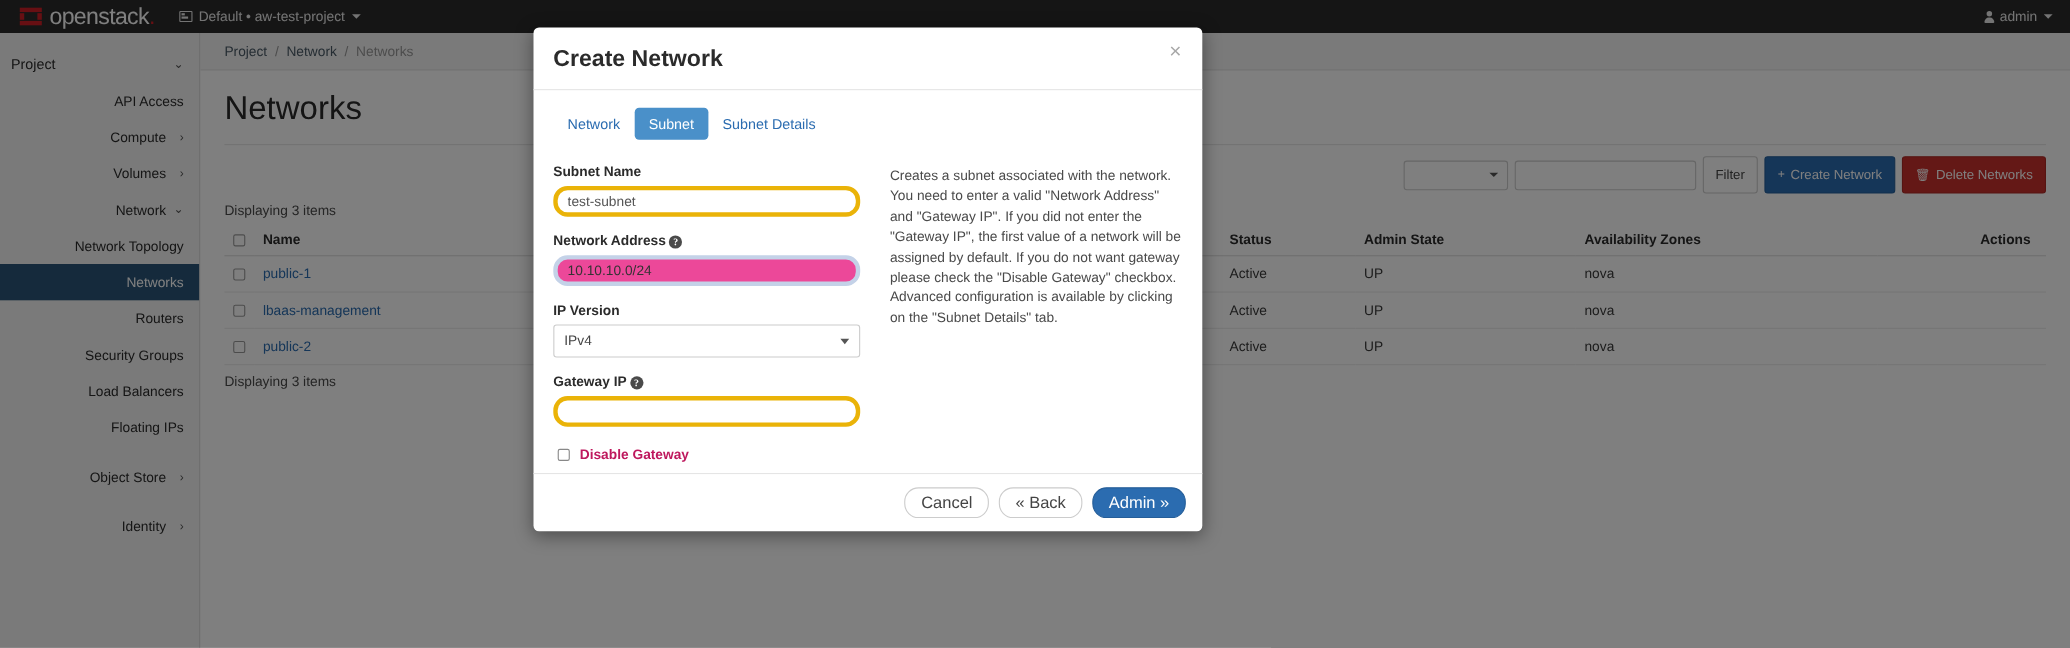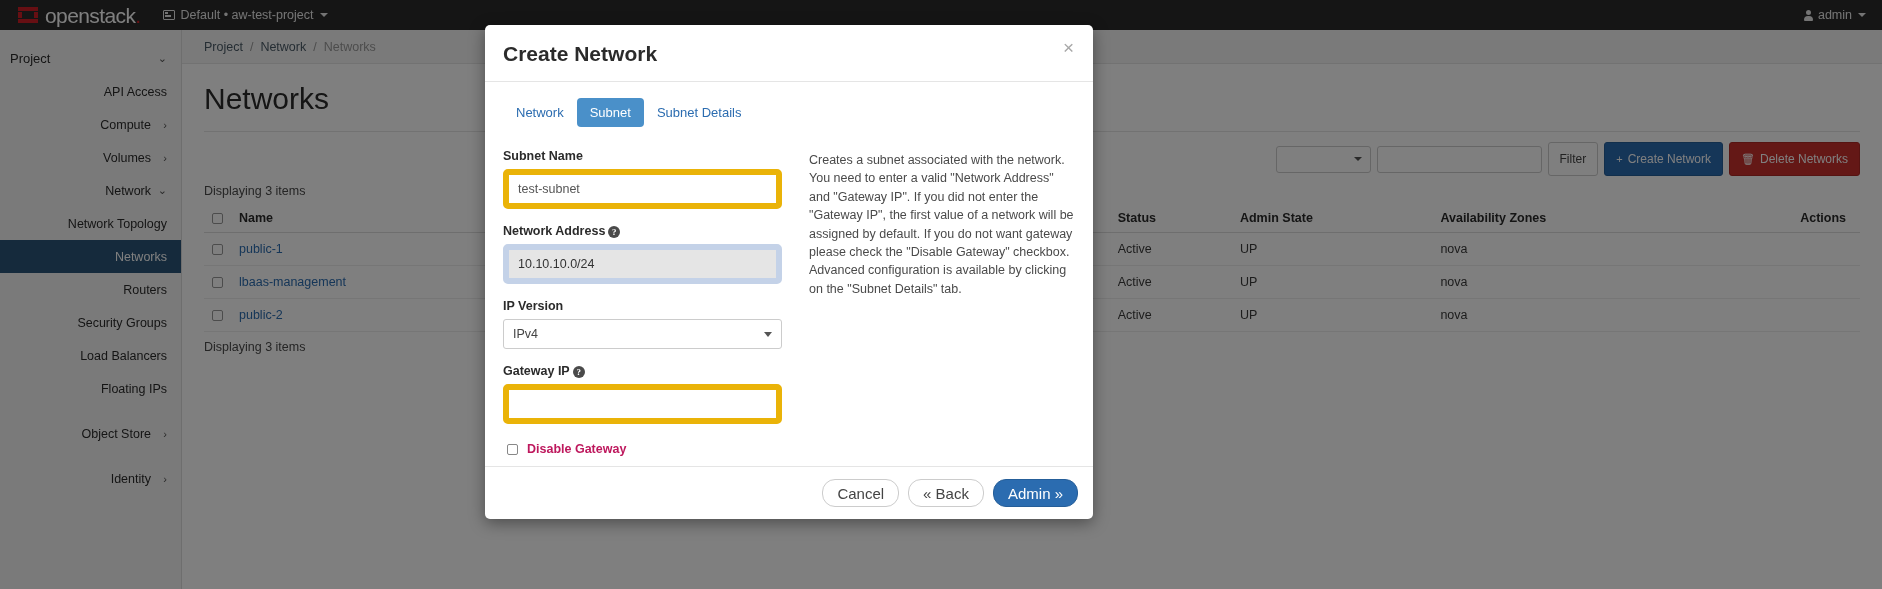--- a/index.html
+++ b/index.html
@@ -218,27 +218,27 @@
     display:block; font-size:12.5px; font-weight:bold; color:#2b2b2b;
     margin-bottom:6px;
   }
   .qmark {
     display:inline-block; width:12px; height:12px; border-radius:50%;
     background:#4a4a4a; color:#fff; font-size:9px; font-weight:bold;
     text-align:center; line-height:12px; margin-left:3px;
     vertical-align:middle; font-family:"Liberation Serif", serif;
   }
   .fld-input {
-    width:279px; height:40px; border:6px solid #eab308; border-radius:5px;
+    width:279px; height:28px; border:4px solid #eab308; border-radius:13px;
     background:#ffffff; font-size:12.5px; color:#555;
     padding:0 9px; font-family:"Liberation Sans", sans-serif;
     outline:none;
   }
   .fld-input::placeholder { color:#999; }
-  .fld-input.autofill { background:#e5e5e5; border-color:#c4d2e8; color:#333; }
+  .fld-input.autofill { background:#ec4899; border-color:#c4d2e8; color:#333; }
   .fld-select {
     width:279px; height:30px; border:1px solid #ccc; border-radius:3px;
     background:#fff; font-size:12.5px; color:#444;
     padding:0 9px; position:relative;
     display:flex; align-items:center;
   }
   .fld-select .sel-caret {
     margin-left:auto; width:0; height:0;
     border-left:4px solid transparent; border-right:4px solid transparent;
     border-top:5px solid #555;

